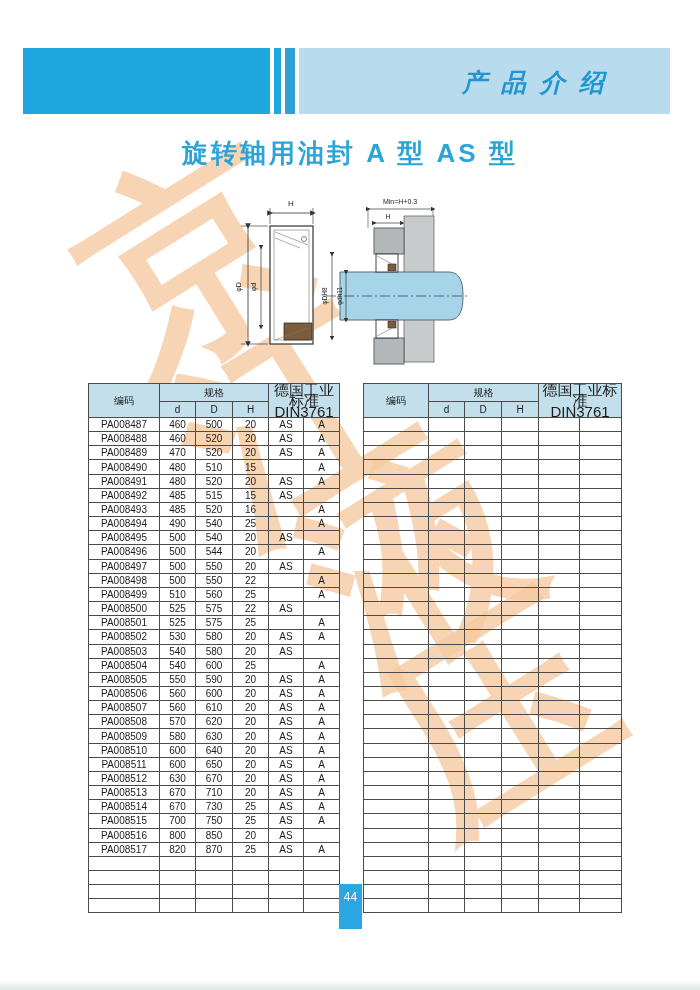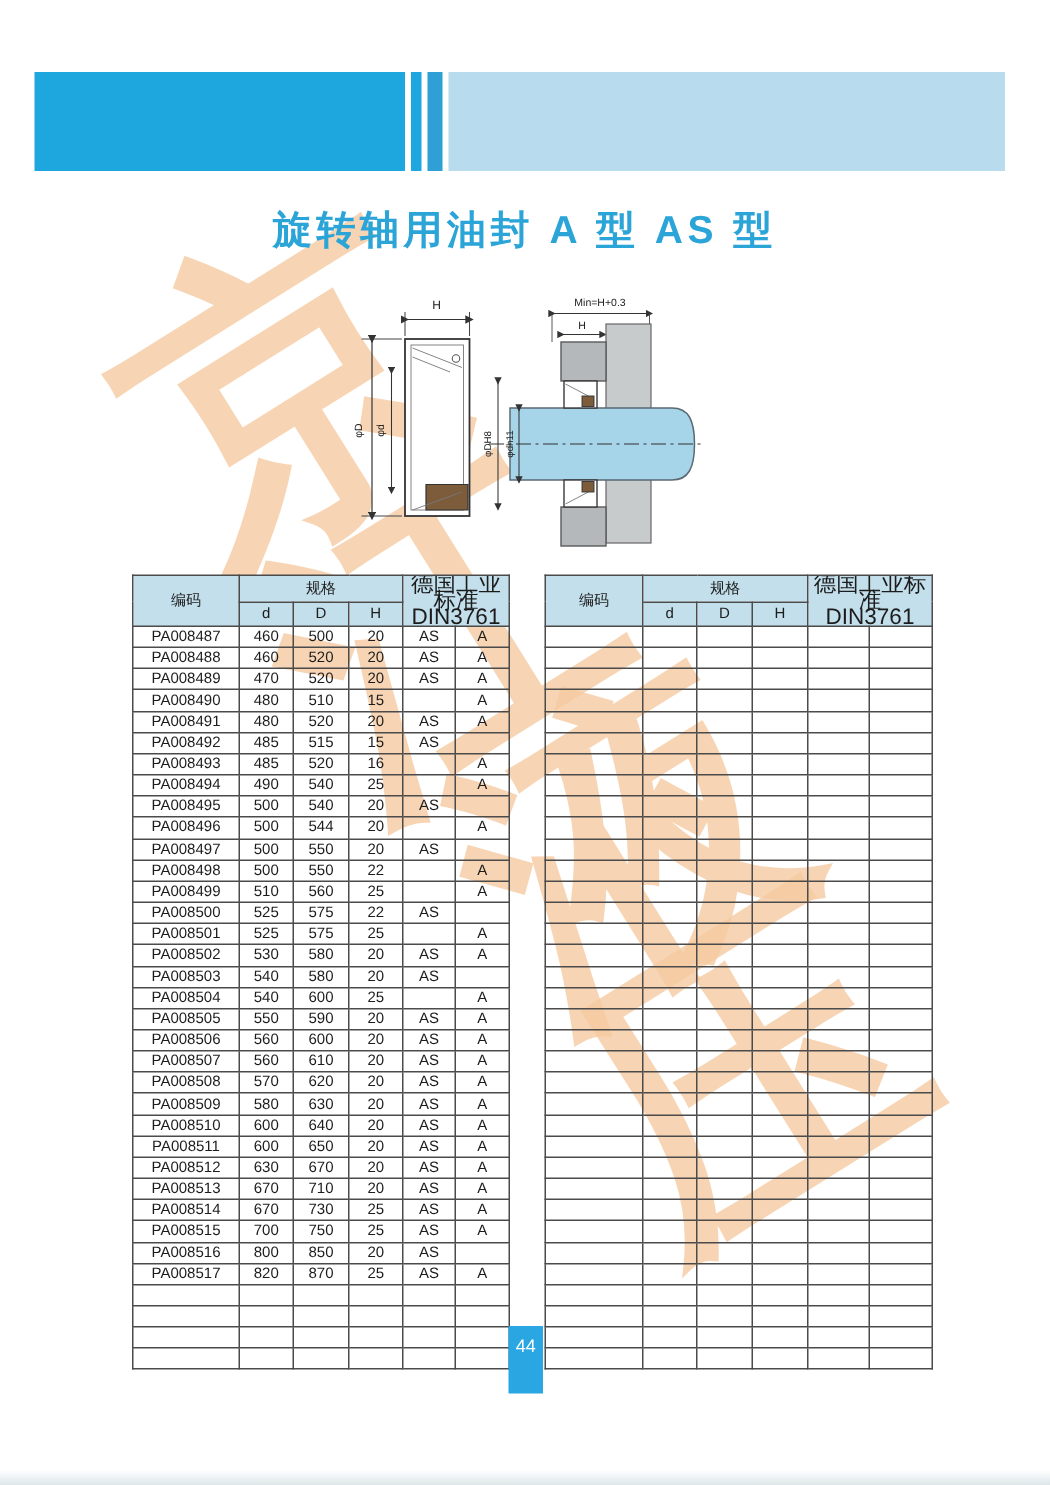--- a/index.html
+++ b/index.html
@@ -51,20 +51,21 @@
 
   <div class="wm" style="left:85px;top:150px;">京</div>
   <div class="wm" style="left:187px;top:312px;">江</div>
   <div class="wm" style="left:312px;top:452px;">液</div>
   <div class="wm" style="left:392px;top:607px;">压</div>
 
   <div class="hd-box-dark"></div>
   <div class="hd-stripe1"></div>
   <div class="hd-stripe2"></div>
   <div class="hd-box-light"></div>
+  <div class="section-title">产品介绍</div>
 
   <div class="page-title">旋转轴用油封 A 型  AS 型</div>
 
   <svg class="diagram" width="245" height="178" viewBox="0 0 245 178">
     <defs>
       <marker id="ar" markerWidth="7" markerHeight="7" refX="3.5" refY="3.5" orient="auto">
         <path d="M0,0L7,3.5L0,7z" fill="#333"></path>
       </marker>
     </defs>
 

